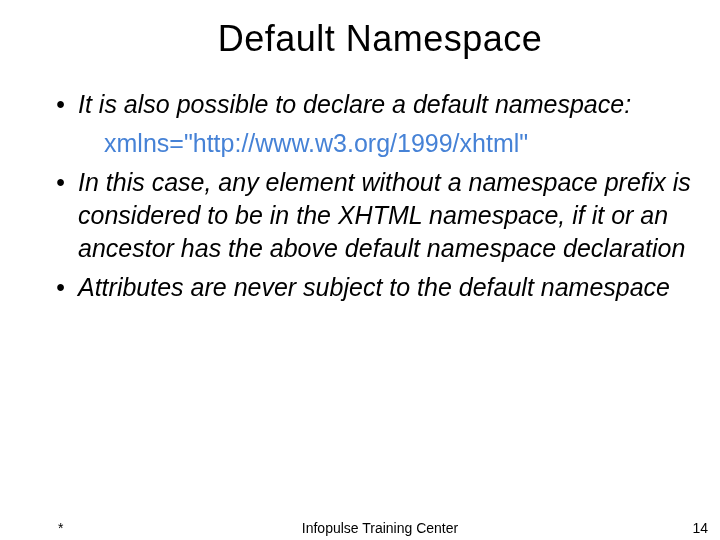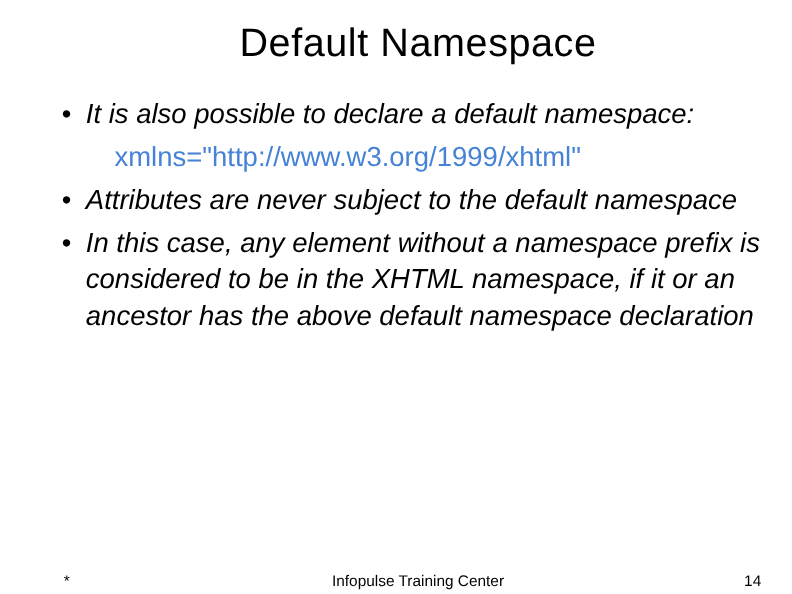--- a/index.html
+++ b/index.html
@@ -6,35 +6,35 @@
   html, body { width: 720px; height: 540px; background: #fff; font-family: Arial, Helvetica, sans-serif; color: #000; }
   .slide { width: 720px; height: 540px; position: relative; padding: 18px 28px 1px 28px; margin-left: 20px; }
   .title { text-align: center; font-size: 36px; font-weight: 400; margin-bottom: 28px; letter-spacing: 0.5px; }
   ul.bullets { list-style: none; padding-left: 8px; }
   ul.bullets > li { position: relative; padding-left: 22px; font-size: 25px; line-height: 1.32; margin-bottom: 6px; font-style: italic; }
   ul.bullets > li::before { content: "•"; position: absolute; left: 0; top: 0; font-size: 25px; }
   .sub { margin-left: 56px; font-size: 25px; color: #4682d6; margin-top: 2px; margin-bottom: 6px; line-height: 1.3; }
   .footer { position: absolute; bottom: 20px; left: 0; width: 720px; font-size: 14px; color: #000; }
   .footer .left { position: absolute; left: 38px; }
   .footer .center { position: absolute; left: 0; width: 720px; text-align: center; }
-  .footer .right { position: absolute; right: 48px; text-align: center; }
+  .footer .right { position: absolute; right: 32px; text-align: center; }
 </style>
 </head>
 <body>
 
 <div class="slide">
   <h1 class="title">Default Namespace</h1>
 
   <ul class="bullets">
     <li>It is also possible to declare a default namespace:</li>
   </ul>
   <div class="sub">xmlns="http://www.w3.org/1999/xhtml"</div>
   <ul class="bullets">
+    <li>In this case, any element without a namespace prefix is considered to be in the XHTML namespace, if it or an ancestor has the above default namespace declaration</li>
     <li>Attributes are never subject to the default namespace</li>
-    <li>In this case, any element without a namespace prefix is considered to be in the XHTML namespace, if it or an ancestor has the above default namespace declaration</li>
   </ul>
 
   <div class="footer">
     <span class="left">*</span>
     <span class="center">Infopulse Training Center</span>
     <span class="right">14</span>
   </div>
 </div>
 
 </body></html>

